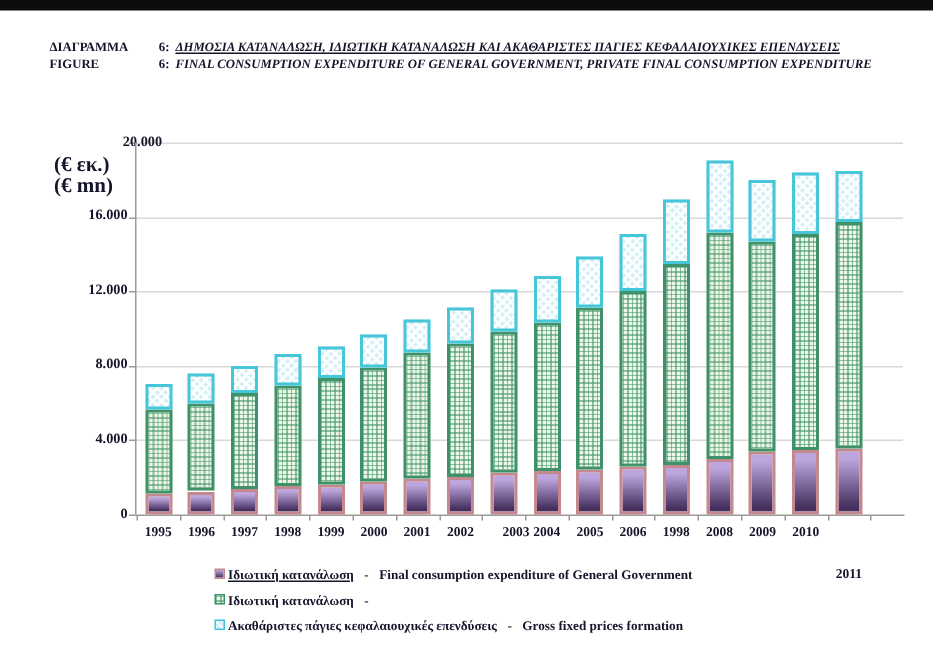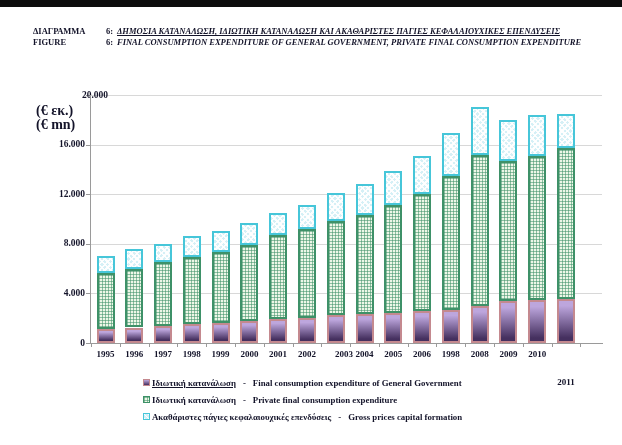--- a/index.html
+++ b/index.html
@@ -180,21 +180,20 @@
   <div class="legend-row">
     <span class="legend-swatch" style="border-color: rgb(196, 137, 143); background-image: linear-gradient(rgb(189, 166, 221), rgb(69, 48, 95));"></span>
     <span class="u">Ιδιωτική κατανάλωση</span>
     <span class="legend-sep">-</span>
     <span>Final consumption expenditure of General Government</span>
   </div>
   <div class="legend-row">
     <span class="legend-swatch" style="border-color: rgb(62, 145, 104); background-color: rgb(237, 247, 231); background-image: repeating-linear-gradient(to right, rgba(62, 145, 104, 0.55) 0px, rgba(62, 145, 104, 0.55) 1px, transparent 1px, transparent 3px), repeating-linear-gradient(rgba(62, 145, 104, 0.55) 0px, rgba(62, 145, 104, 0.55) 1px, transparent 1px, transparent 3px);"></span>
     <span>Ιδιωτική κατανάλωση</span>
     <span class="legend-sep">-</span>
-    <span>Private final consumption expenditure</span>
   </div>
   <div class="legend-row">
     <span class="legend-swatch" style="border-color: rgb(70, 198, 217); background-color: rgb(213, 240, 246); background-image: repeating-linear-gradient(45deg, rgba(255, 255, 255, 0.95) 0px, rgba(255, 255, 255, 0.95) 1px, transparent 1px, transparent 3px);"></span>
     <span>Ακαθάριστες πάγιες κεφαλαιουχικές επενδύσεις</span>
     <span class="legend-sep">-</span>
-    <span>Gross prices capital formation</span>
+    <span>Gross fixed prices formation</span>
   </div>
 </div>
 
 </body></html>

